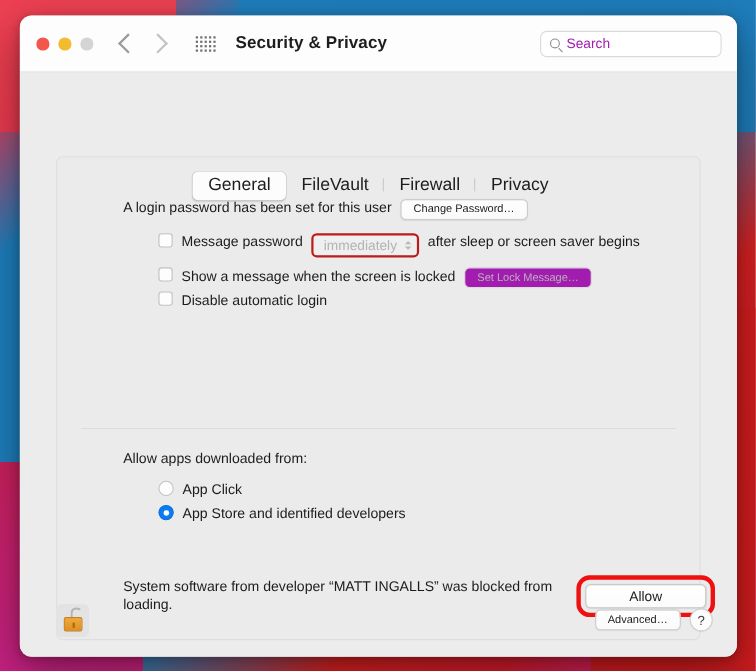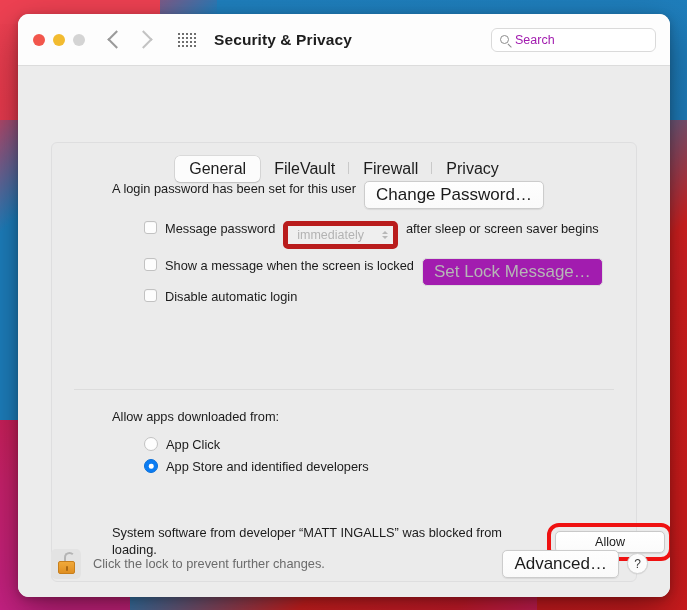--- a/index.html
+++ b/index.html
@@ -230,41 +230,41 @@
     border-radius: 50%;
     background: #fff;
     transform: translate(-50%, -50%);
   }
 
   
   .btn {
     background: linear-gradient(180deg,#fefefe 0%,#fafafa 100%);
     border: 1px solid #cccccc;
     border-radius: 5px;
-    font-size: 17px;
+    font-size: 10px;
     color: #1b1b1b;
     padding: 3px 11px;
     font-family: "Liberation Sans", sans-serif;
     box-shadow: 0 0.5px 1px rgba(0,0,0,0.08);
     white-space: nowrap;
   }
   .btn.disabled {
     color: #b6b6b6;
     border-color: #dcdcdc;
     background: #a21caf;
     box-shadow: none;
   }
 
   
   .popup {
     display: inline-flex;
     align-items: center;
-    gap: 16px;
+    gap: 5px;
     background: #efefef;
-    border: 5px solid #b91c1c;
+    border: 2px solid #b91c1c;
     border-radius: 5px;
     padding: 2px 5px 2px 9px;
     font-size: 12.5px;
     color: #b3b3b3;
   }
   .popup .arrows {
     display: flex; flex-direction: column; gap: 2px;
     align-items: center;
     margin-left: 2px;
   }
@@ -302,21 +302,21 @@
     left: 60px;
     width: 400px;
     font-size: 12.8px;
     color: #1b1b1b;
     line-height: 1.35;
   }
 
   .allow-wrap {
     position: absolute;
     top: 380px;
-    left: 495px;
+    left: 472px;
     width: 126px;
     height: 38px;
     padding-left: 15px;
   }
   .allow-highlight {
     position: absolute;
     inset: 0;
     border: 4px solid #ef1111;
     border-radius: 12px;
     pointer-events: none;
@@ -531,21 +531,20 @@
       <div class="tab">
         <span>Privacy</span>
       </div>
     </div>
 
     <div class="footer">
       <div class="lock">
         <span class="lock-shackle"></span>
         <span class="lock-body"></span>
       </div>
-      <div class="lock-text">Click the lock to prevent further changes.</div>
 
       <div class="footer-right">
         <button class="btn">Advanced…</button>
         <div class="help">?</div>
       </div>
     </div>
 
   </div>
 </div>
 

